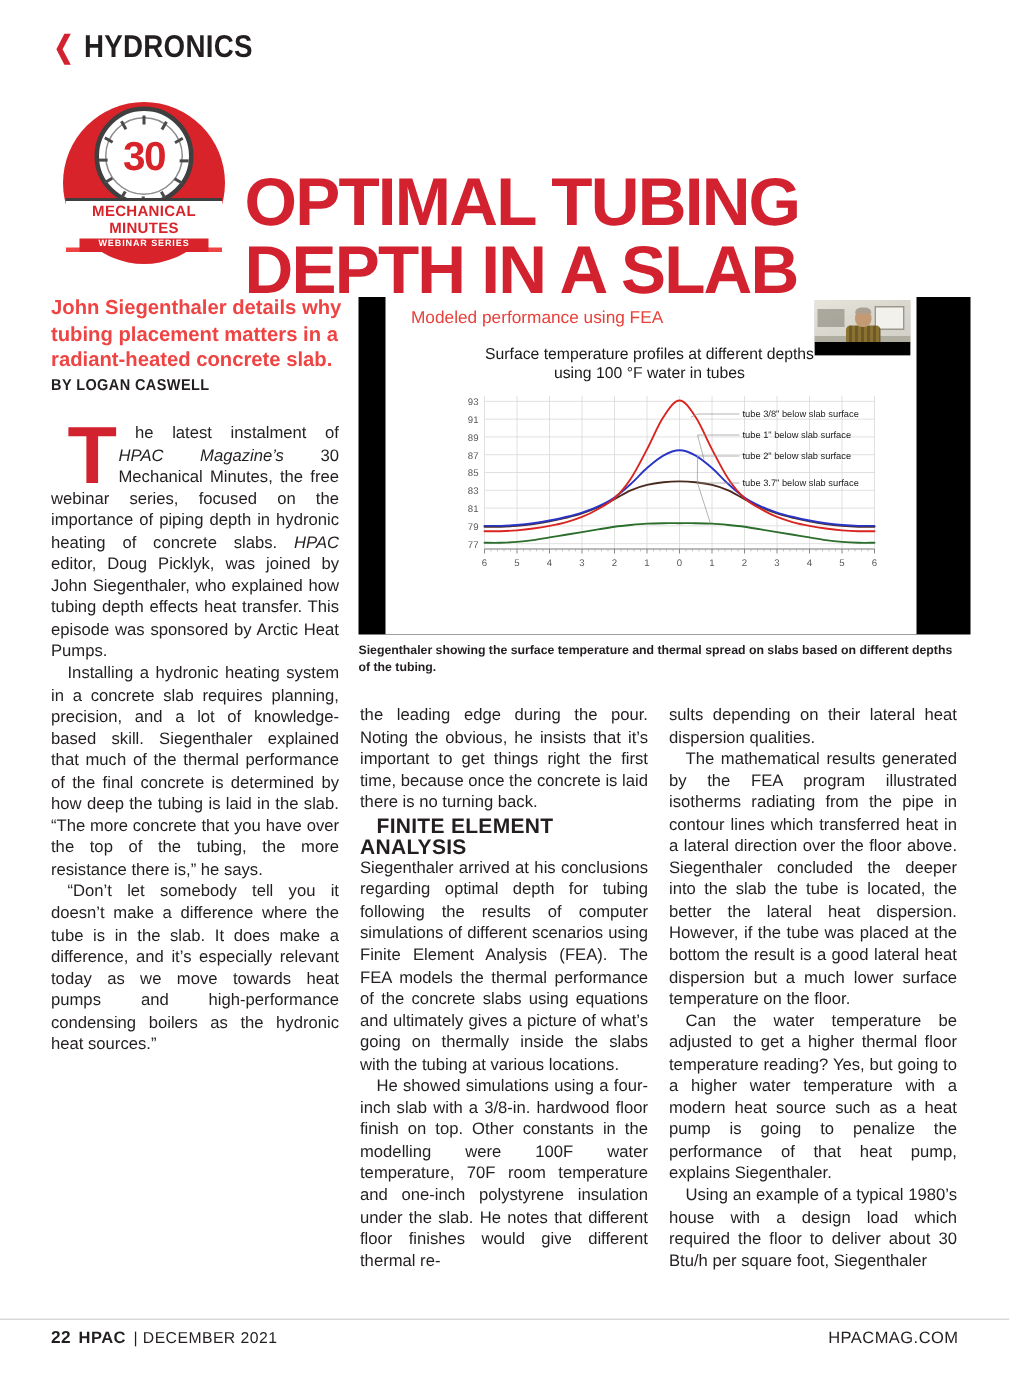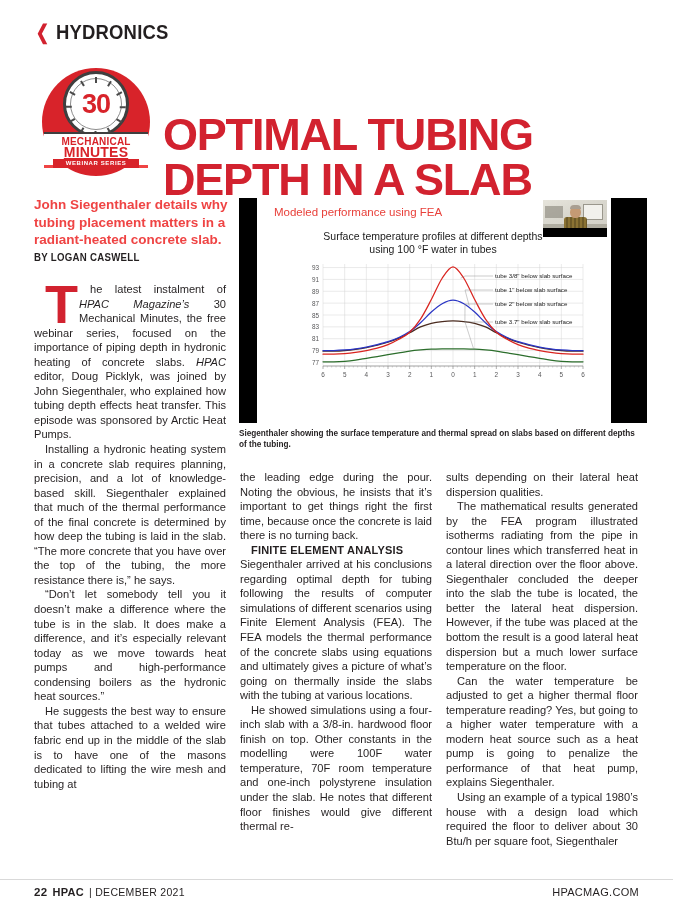--- a/index.html
+++ b/index.html
@@ -126,26 +126,25 @@
   }
   .badge-banner-l1 {
     font-size: 10px;
     font-weight: bold;
     color: #d8232a;
     letter-spacing: 0.2px;
     line-height: 10px;
     margin-top: 3px;
   }
   .badge-banner-l2 {
-    font-size: 14px;
+    font-size: 10px;
     font-weight: bold;
     color: #d8232a;
     letter-spacing: 0.2px;
     line-height: 11px;
-    text-decoration: underline;
   }
   .badge-banner-l3 {
     font-size: 6px;
     font-weight: bold;
     color: #ffffff;
     background: #d8232a;
     letter-spacing: 0.6px;
     line-height: 9px;
     margin: 1px 9px 0 9px;
   }
@@ -322,21 +321,21 @@
     color: #d2222f;
     font-family: "Liberation Sans", sans-serif;
     font-weight: bold;
     font-size: 54px;
     line-height: 40px;
     margin: 2px 3px 0 0;
     letter-spacing: -2px;
   }
   .subhead {
     font-weight: bold;
-    font-size: 11px;
+    font-size: 14px;
     letter-spacing: 0.2px;
     margin: 13px 0 0 0;
     text-indent: 0;
     text-align: left;
   }
 
   
   .footer-rule {
     position: absolute;
     left: 0;
@@ -553,21 +552,20 @@
       </div>
     </div>
   </div>
 
   <div class="figcaption">Siegenthaler showing the surface temperature and thermal spread on slabs based on different depths of the tubing.</div>
 
   <div class="col" id="col1">
     <p class="dropcap-para"><span class="dropcap">T</span><span>he latest instalment of </span><em>HPAC Magazine’s</em><span> 30 Mechanical Minutes, the free webinar series, focused on the importance of piping depth in hydronic heating of concrete slabs. </span><em>HPAC</em><span> editor, Doug Picklyk, was joined by John Siegenthaler, who explained how tubing depth effects heat transfer. This episode was sponsored by Arctic Heat Pumps.</span></p>
     <p>Installing a hydronic heating system in a concrete slab requires planning, precision, and a lot of knowledge-based skill. Siegenthaler explained that much of the thermal performance of the final concrete is determined by how deep the tubing is laid in the slab. “The more concrete that you have over the top of the tubing, the more resistance there is,” he says.</p>
     <p>“Don’t let somebody tell you it doesn’t make a difference where the tube is in the slab. It does make a difference, and it’s especially relevant today as we move towards heat pumps and high-performance condensing boilers as the hydronic heat sources.”</p>
-    <p>He suggests the best way to ensure that tubes attached to a welded wire fabric end up in the middle of the slab is to have one of the masons dedicated to lifting the wire mesh and tubing at</p>
   </div>
 
   <div class="col" id="col2">
     <p class="noindent">the leading edge during the pour. Noting the obvious, he insists that it’s important to get things right the first time, because once the concrete is laid there is no turning back.</p>
     <p class="subhead">FINITE ELEMENT ANALYSIS</p>
     <p class="noindent">Siegenthaler arrived at his conclusions regarding optimal depth for tubing following the results of computer simulations of different scenarios using Finite Element Analysis (FEA). The FEA models the thermal performance of the concrete slabs using equations and ultimately gives a picture of what’s going on thermally inside the slabs with the tubing at various locations.</p>
     <p>He showed simulations using a four-inch slab with a 3/8-in. hardwood floor finish on top. Other constants in the modelling were 100F water temperature, 70F room temperature and one-inch polystyrene insulation under the slab. He notes that different floor finishes would give different thermal re-</p>
   </div>
 
   <div class="col" id="col3">

